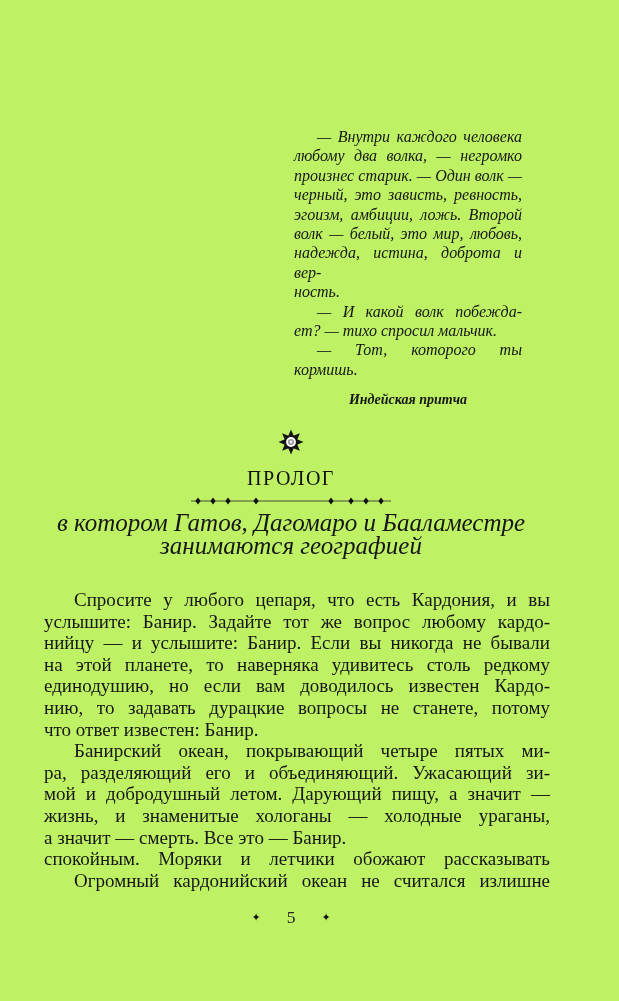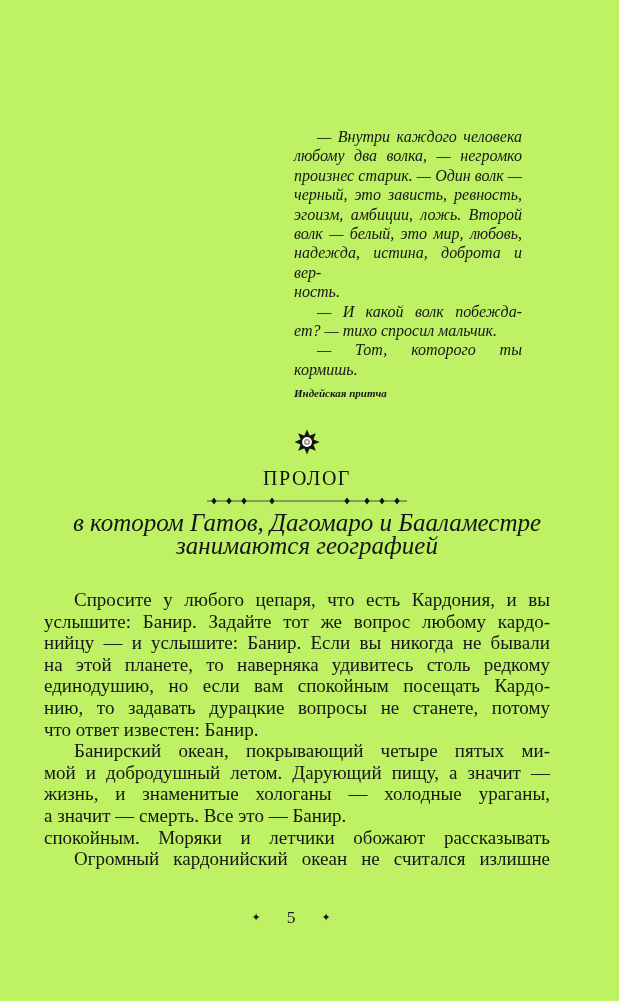--- a/index.html
+++ b/index.html
@@ -28,31 +28,31 @@
   .epigraph {
     position: absolute;
     left: 294px; top: 127px;
     width: 228px;
     font-style: italic;
     font-size: 16px;
     line-height: 19.4px;
   }
   .epigraph .line.first { text-indent: 23px; }
   .attribution {
-    margin-top: 5px;
-    text-align: left;
+    margin-top: 11px;
+    text-align: center;
     font-weight: bold;
     font-style: italic;
-    font-size: 11px;
+    font-size: 14px;
   }
 
   
   .center-col {
     position: absolute;
-    left: 16px; width: 582px;
+    left: 0; width: 582px;
     text-align: center;
     margin: 0;
   }
   .ornament-sun { top: 429px; height: 26px; }
   .chapter-title {
     top: 467px;
     font-size: 20px;
     font-weight: normal;
     letter-spacing: 1.5px;
     color: #111;
@@ -163,26 +163,27 @@
     <div>в котором Гатов, Дагомаро и Бааламестре</div>
     <div>занимаются географией</div>
   </div>
 
   <section class="body-text">
       <div class="para">
         <div class="line first">Спросите у любого цепаря, что есть Кардония, и вы</div>
         <div class="line">услышите: Банир. Задайте тот же вопрос любому кардо-</div>
         <div class="line">нийцу — и услышите: Банир. Если вы никогда не бывали</div>
         <div class="line">на этой планете, то наверняка удивитесь столь редкому</div>
-        <div class="line">единодушию, но если вам спокойным посещать Кардо-</div>
+        <div class="line">единодушию, но если вам доводилось известен Кардо-</div>
         <div class="line">нию, то задавать дурацкие вопросы не станете, потому</div>
         <div class="line last">что ответ известен: Банир.</div>
       </div>
       <div class="para">
         <div class="line first">Банирский океан, покрывающий четыре пятых ми-</div>
+        <div class="line">ра, разделяющий его и объединяющий. Ужасающий зи-</div>
         <div class="line">мой и добродушный летом. Дарующий пищу, а значит —</div>
         <div class="line">жизнь, и знаменитые хологаны — холодные ураганы,</div>
         <div class="line last">а значит — смерть. Все это — Банир.</div>
       </div>
       <div class="para">
         <div class="line">спокойным. Моряки и летчики обожают рассказывать</div>
         <div class="line first">Огромный кардонийский океан не считался излишне</div>
       </div>
     </section>
 

